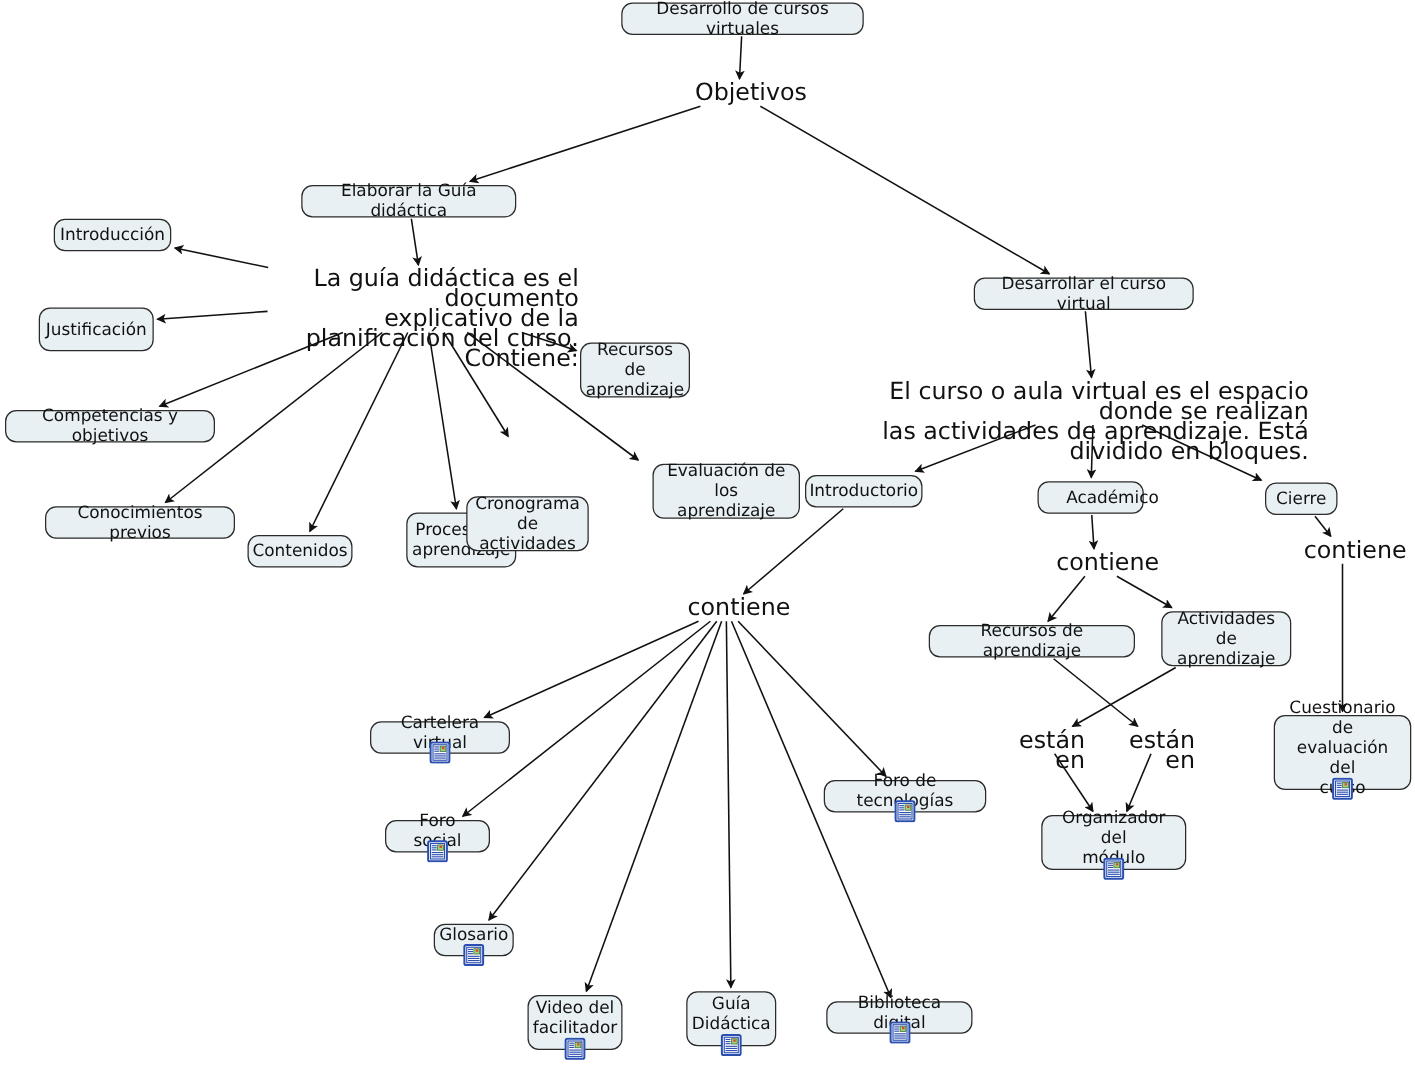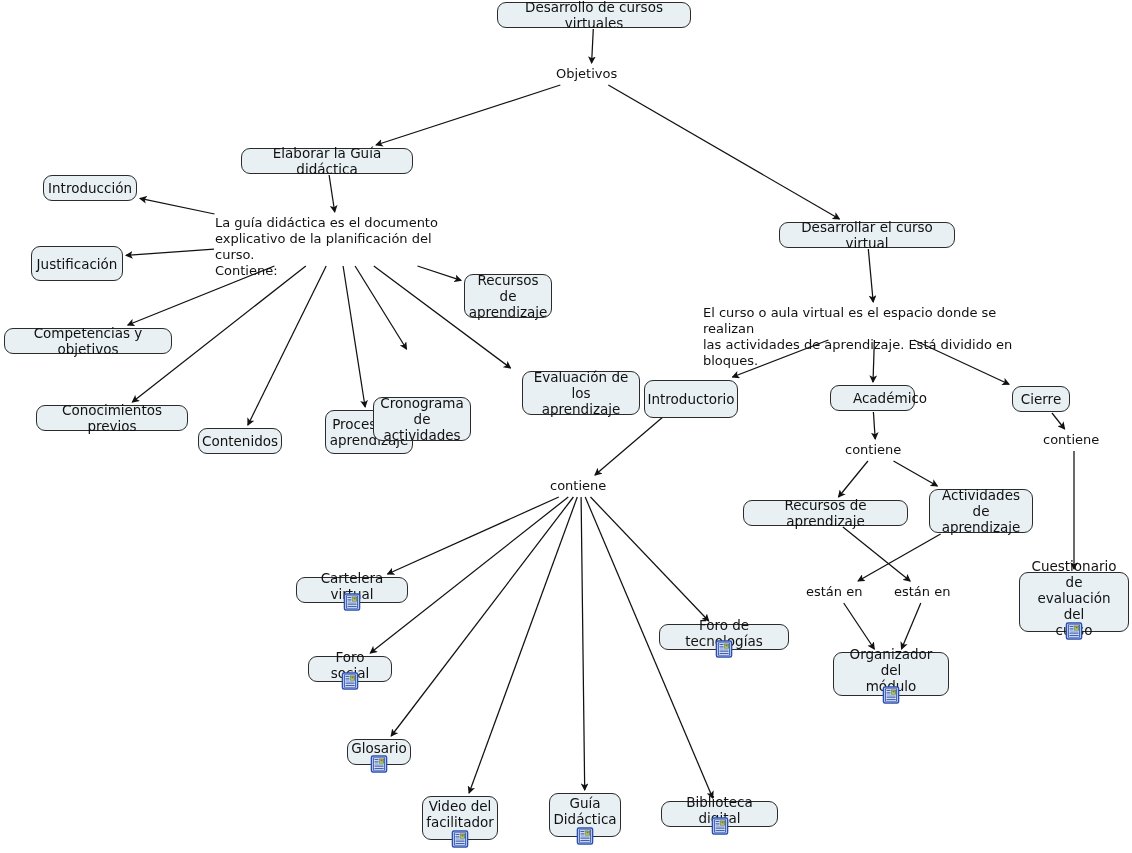--- a/index.html
+++ b/index.html
@@ -43,23 +43,23 @@
     padding: 3px 9px 3px 9px;
     white-space: pre-line;
     z-index: 3;
   }
   .node .label {
     display: block;
   }
   .plain {
     position: absolute;
     color: #111111;
-    font-size: 13px;
+    font-size: 19px;
     line-height: 16px;
-    text-align: left;
+    text-align: right;
     white-space: pre-line;
     background: transparent;
     z-index: 3;
   }
   .has-icon {
     padding-bottom: 12px;
   }
   .doc-icon {
     position: absolute;
     bottom: -9px;
@@ -133,21 +133,21 @@
 aprendizaje</span></div>
       <div class="node" style="left: 373px; top: 352px; width: 98px; height: 44px; margin-top: 45px;"><span class="label">Cronograma
 de actividades</span></div>
       <div class="node" style="left: 464px; top: 274px; width: 88px; height: 44px;"><span class="label">Recursos de
 aprendizaje</span></div>
       <div class="node" style="left: 485px; top: 371px; width: 118px; height: 44px; margin-left: 37px;"><span class="label">Evaluación de los
 aprendizaje</span></div>
       <div class="node" style="left: 779px; top: 222px; width: 176px; height: 26px;"><span class="label">Desarrollar el curso virtual</span></div>
       <div class="plain" style="left: 703px; top: 305px; width: 344px; height: 34px;"><span class="label">El curso o aula virtual es el espacio donde se realizan
 las actividades de aprendizaje. Está dividido en bloques.</span></div>
-      <div class="node" style="left: 644px; top: 380px; width: 94px; height: 38px; text-align: right;"><span class="label">Introductorio</span></div>
+      <div class="node" style="left: 644px; top: 380px; width: 94px; height: 26px; text-align: right;"><span class="label">Introductorio</span></div>
       <div class="node" style="left: 830px; top: 385px; width: 85px; height: 26px; padding-left: 44px;"><span class="label">Académico</span></div>
       <div class="node" style="left: 1012px; top: 386px; width: 58px; height: 26px;"><span class="label">Cierre</span></div>
       <div class="plain" style="left: 550px; top: 478px; width: 62px; height: 18px;"><span class="label">contiene</span></div>
       <div class="plain" style="left: 845px; top: 442px; width: 62px; height: 18px;"><span class="label">contiene</span></div>
       <div class="plain" style="left: 1043px; top: 432px; width: 62px; height: 18px;"><span class="label">contiene</span></div>
       <div class="node has-icon" style="left: 296px; top: 577px; width: 112px; height: 26px;"><span class="label">Cartelera virtual</span><span class="doc-icon"><svg viewBox="0 0 18 18" width="18" height="18">
             <rect x="1.5" y="1" width="15" height="16" rx="1.5" fill="#ffffff" stroke="#2a4fb0" stroke-width="1.6"></rect>
             <rect x="3.4" y="2.8" width="11.2" height="12.4" fill="#fdfdfd" stroke="#2a4fb0" stroke-width="0.9"></rect>
             <rect x="9.1" y="4.0" width="4.6" height="4.2" fill="#9fd37a" stroke="#3d6b2f" stroke-width="0.6"></rect>
             <rect x="10.6" y="4.6" width="2.0" height="1.8" fill="#d84b3a"></rect>

